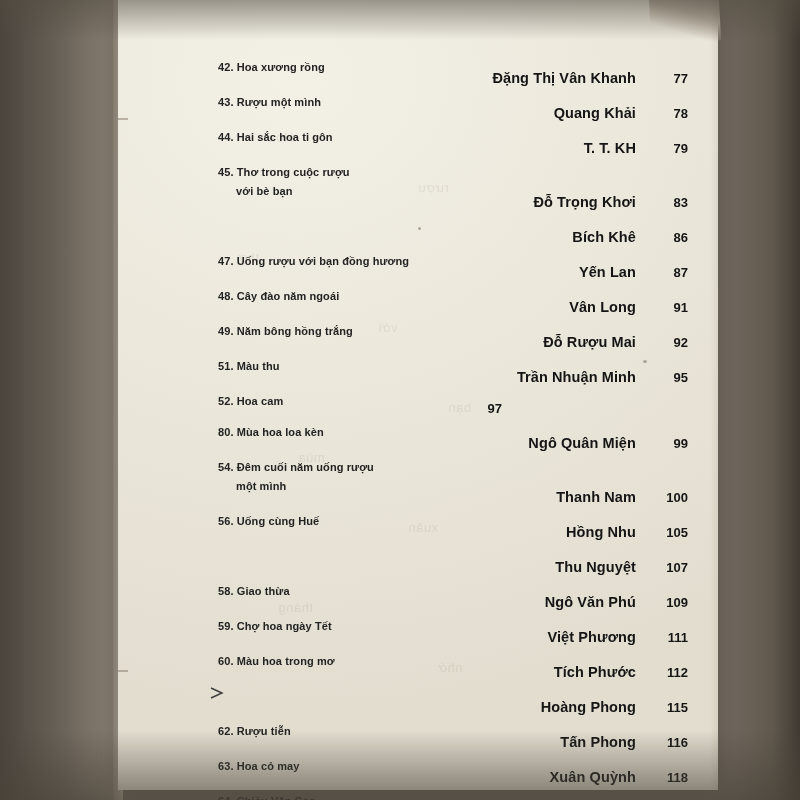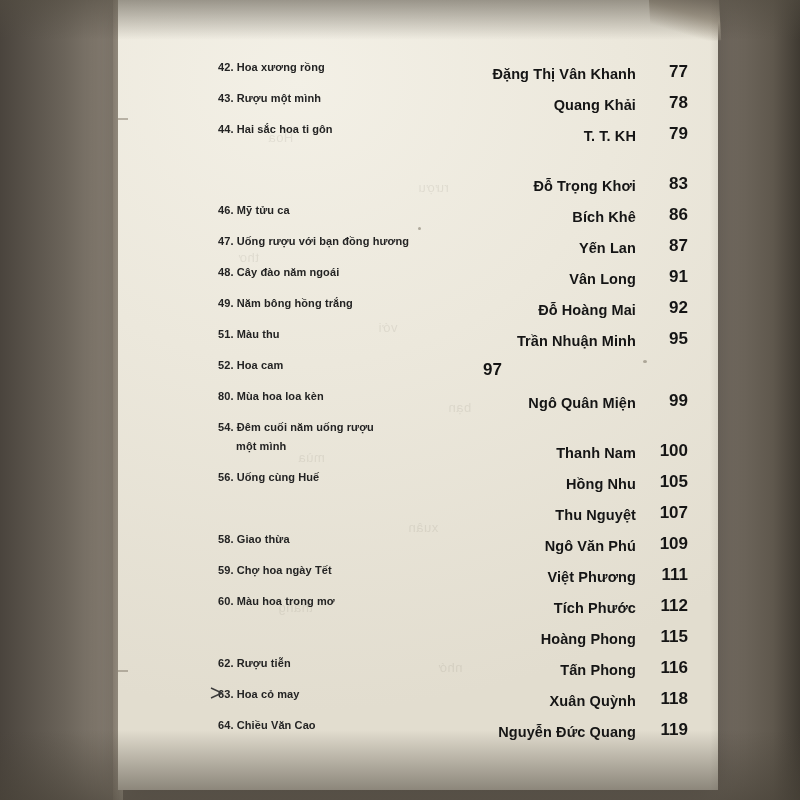--- a/index.html
+++ b/index.html
@@ -144,27 +144,28 @@
   .author-cell {
     flex: 1 1 auto;
     text-align: right;
     color: #151515;
     font-size: 14.5px;
     font-weight: 700;
     padding-top: 6px;
     padding-right: 16px;
     letter-spacing: .1px;
     align-self: flex-end;
+    margin-top: 12px;
   }
   .page-cell {
     width: 36px;
     flex: 0 0 36px;
     text-align: right;
     color: #151515;
-    font-size: 17px;
+    font-size: 13px;
     font-weight: 700;
     padding-top: 6px;
     align-self: flex-end;
   }
   
   .row.tall { min-height: 49px; }
   .row.tall .author-cell,
   .row.tall .page-cell { padding-top: 25px; }
 
   
@@ -232,29 +233,30 @@
       <div class="row">
         <div class="title-cell">
           <span>44. </span>
           <span>Hai sắc hoa ti gôn</span>
         </div>
         <div class="author-cell">T. T. KH</div>
         <div class="page-cell">79</div>
       </div>
 
       <div class="row tall">
+        <div class="title-cell">
+          <span>45. </span>
+          <span>Thơ trong cuộc rượu</span>
+          <span class="cont">với bè bạn</span>
+        </div>
         <div class="author-cell">Đỗ Trọng Khơi</div>
         <div class="page-cell">83</div>
       </div>
 
       <div class="row">
-        <div class="title-cell">
-          <span>46. </span>
-          <span>Mỹ tửu ca</span>
-        </div>
         <div class="author-cell">Bích Khê</div>
         <div class="page-cell">86</div>
       </div>
 
       <div class="row">
         <div class="title-cell">
           <span>47. </span>
           <span>Uống rượu với bạn đồng hương</span>
         </div>
         <div class="author-cell">Yến Lan</div>
@@ -268,21 +270,21 @@
         </div>
         <div class="author-cell">Vân Long</div>
         <div class="page-cell">91</div>
       </div>
 
       <div class="row">
         <div class="title-cell">
           <span>49. </span>
           <span>Năm bông hồng trắng</span>
         </div>
-        <div class="author-cell">Đỗ Hoàng Mai</div>
+        <div class="author-cell">Đỗ Rượu Mai</div>
         <div class="page-cell">92</div>
       </div>
 
 
       <div class="row">
         <div class="title-cell">
           <span>51. </span>
           <span>Màu thu</span>
         </div>
         <div class="author-cell">Trần Nhuận Minh</div>

